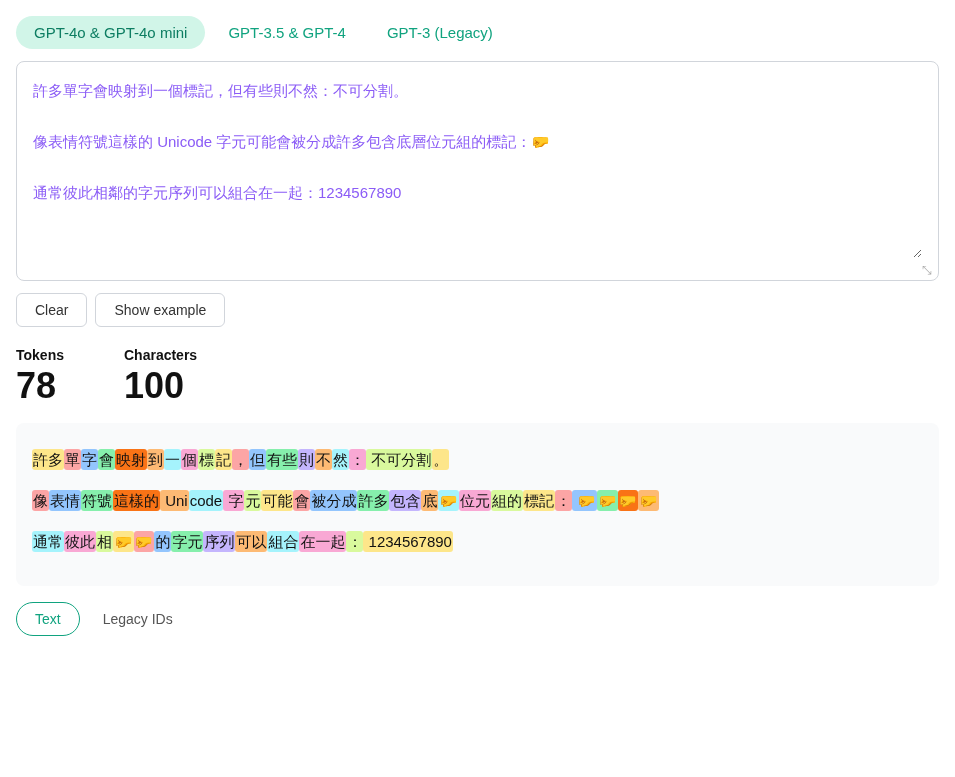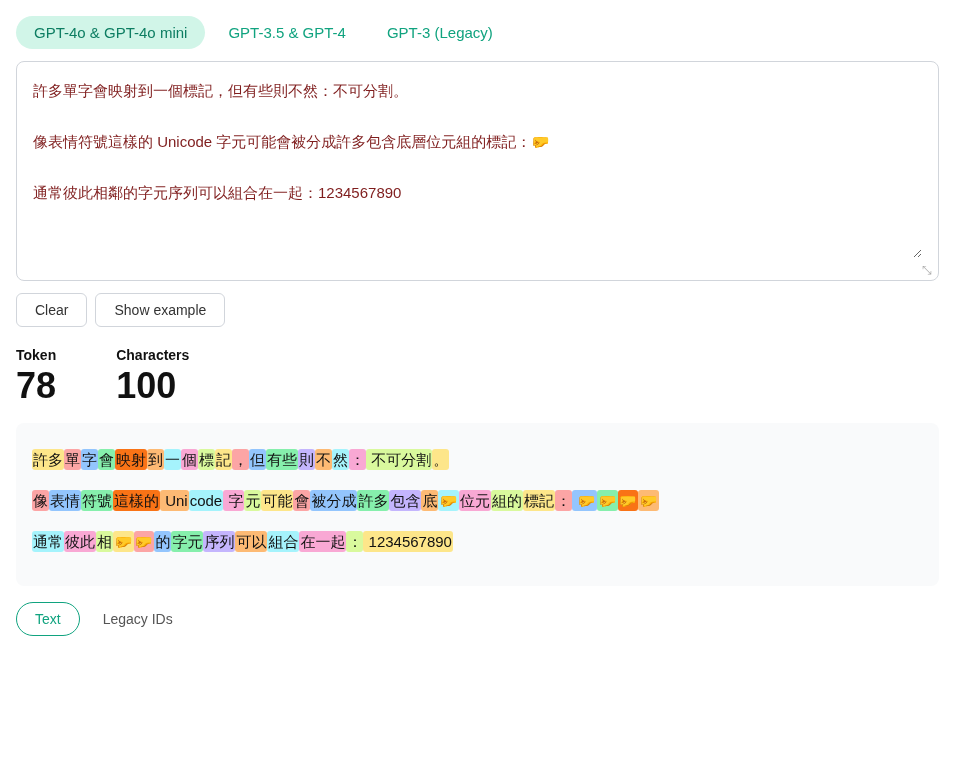--- a/index.html
+++ b/index.html
@@ -42,21 +42,21 @@
       margin-bottom: 12px;
       background: #fff;
     }
     .textarea-container textarea {
       width: 100%;
       border: none;
       outline: none;
       resize: vertical;
       font-size: 15px;
       line-height: 1.7;
-      color: #7f1d1d;
+      color: #8b5cf6;
       background: transparent;
       min-height: 180px;
       font-family: inherit;
     }
     .resize-handle {
       position: absolute;
       bottom: 4px;
       right: 4px;
       width: 12px;
       height: 12px;
@@ -177,21 +177,21 @@
   <div class="resize-handle">⤡</div>
 </div>
 
 <div class="button-row">
   <button class="btn">Clear</button>
   <button class="btn">Show example</button>
 </div>
 
 <div class="stats-row">
   <div class="stat-item">
-    <div class="stat-label">Token</div>
+    <div class="stat-label">Tokens</div>
     <div class="stat-value">78</div>
   </div>
   <div class="stat-item">
     <div class="stat-label">Characters</div>
     <div class="stat-value">100</div>
   </div>
 </div>
 
 <div class="token-display">
   <div class="token-line">

